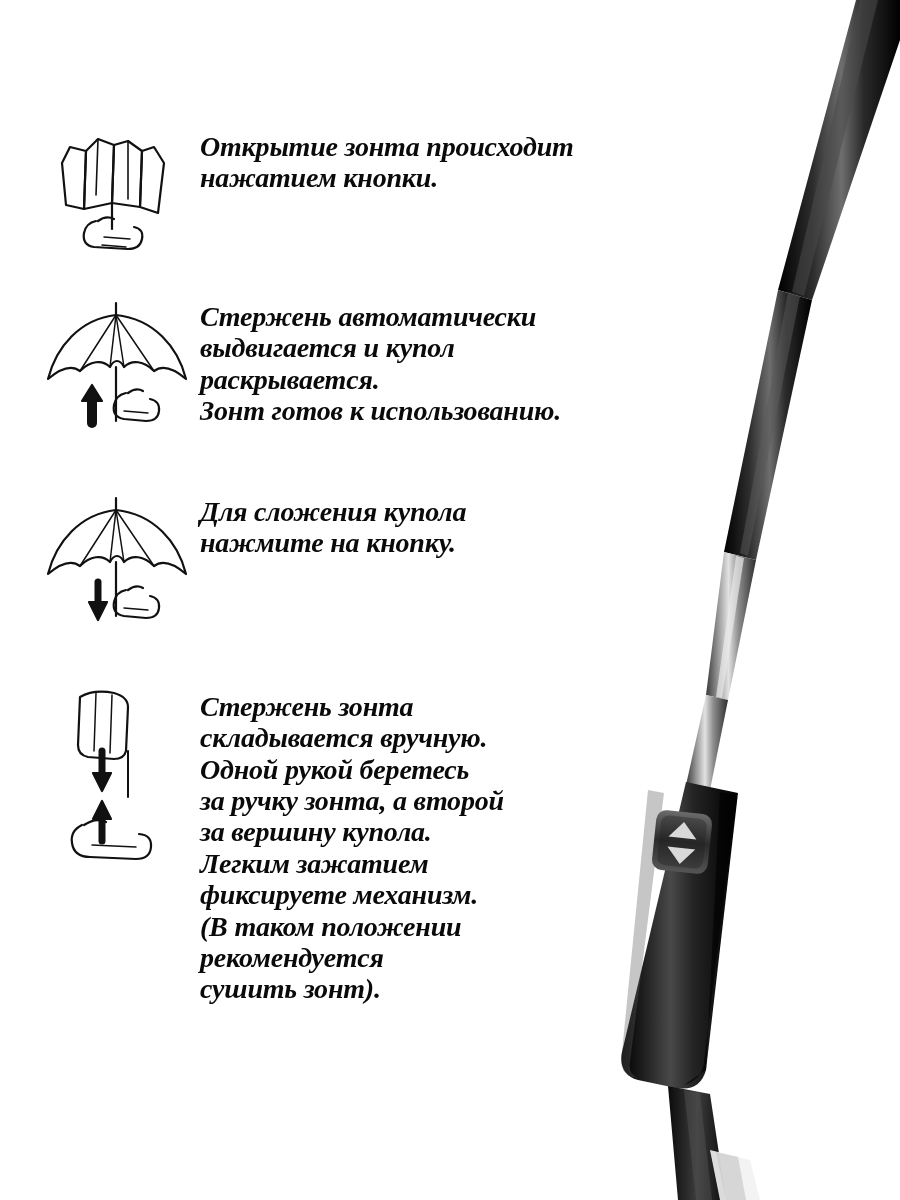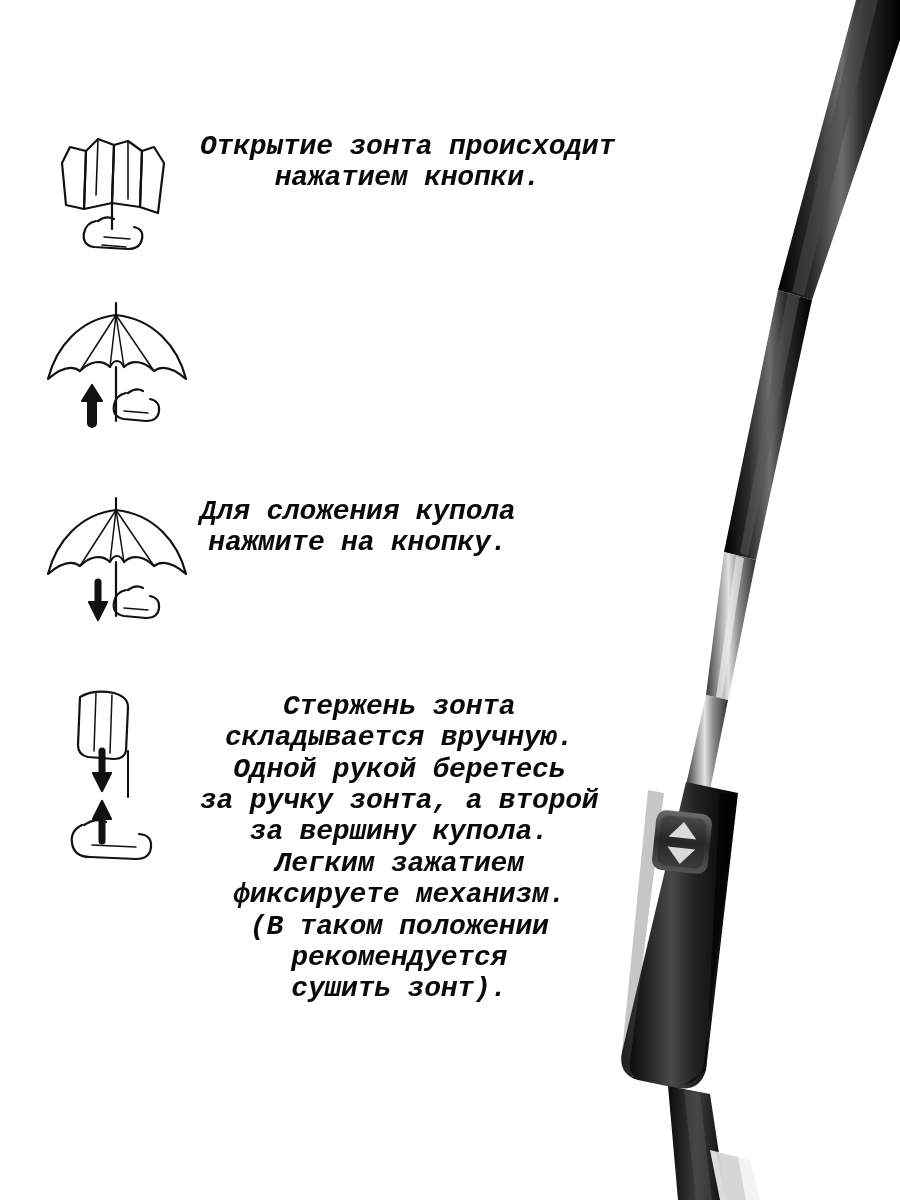--- a/index.html
+++ b/index.html
@@ -32,31 +32,30 @@
 
   .step-figure {
     width: 150px;
     flex: 0 0 150px;
     display: flex;
     align-items: flex-start;
     justify-content: center;
   }
 
   .step-text {
-    font-family: Liberation Mono, monospace;
+    font-family: Liberation Serif, serif;
     font-style: italic;
     font-weight: 700;
     font-size: 28px;
     line-height: 1.12;
     color: #0a0a0a;
     letter-spacing: -0.2px;
     white-space: pre-line;
     margin-left: 10px;
     padding-top: 6px;
-    text-align: center;
   }
 
   #step-1 { left: 40px; top: 125px; }
   #step-2 { left: 40px; top: 295px; }
   #step-3 { left: 40px; top: 490px; }
   #step-4 { left: 40px; top: 685px; }
 
   
   #umbrella-photo {
     position: absolute;
@@ -112,20 +111,24 @@
         <path d="M76 72 L76 126"></path>
 
         <path d="M52 128 L52 100" stroke-width="10"></path>
         <path d="M42 106 L52 90 L62 106 Z" fill="#111" stroke="#111"></path>
 
         <path d="M86 98 q-10 2 -12 12 q-2 12 10 14 l22 2 q12 0 13 -10 q1 -10 -9 -12"></path>
         <path d="M88 98 q8 -6 15 -2"></path>
         <path d="M84 116 l24 2" stroke-width="1.5"></path>
       </svg>
     </div>
+    <div class="step-text">Стержень автоматически
+выдвигается и купол
+раскрывается.
+Зонт готов к использованию.</div>
   </div>
 
   <div class="step" id="step-4">
     <div class="step-figure">
       <svg width="150" height="180" viewBox="0 0 150 180" fill="none" stroke="#111" stroke-width="2.2" stroke-linejoin="round" stroke-linecap="round" aria-hidden="true">
 
         <path d="M40 12 q14 -8 34 -4 q14 4 14 14 l-2 44 q-2 8 -12 8 l-26 -2 q-10 -2 -10 -12 Z"></path>
         <path d="M56 8 L54 66" stroke-width="1.5"></path>
         <path d="M72 10 L70 68" stroke-width="1.5"></path>
 

